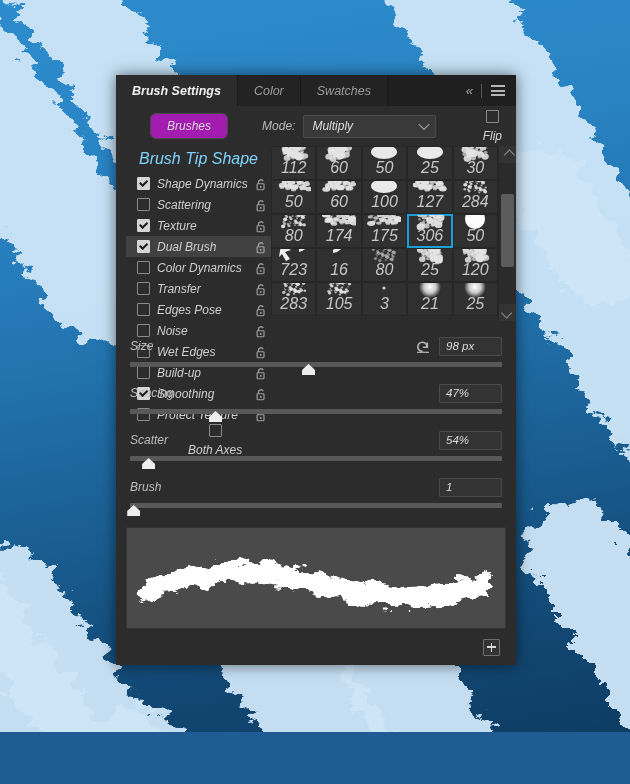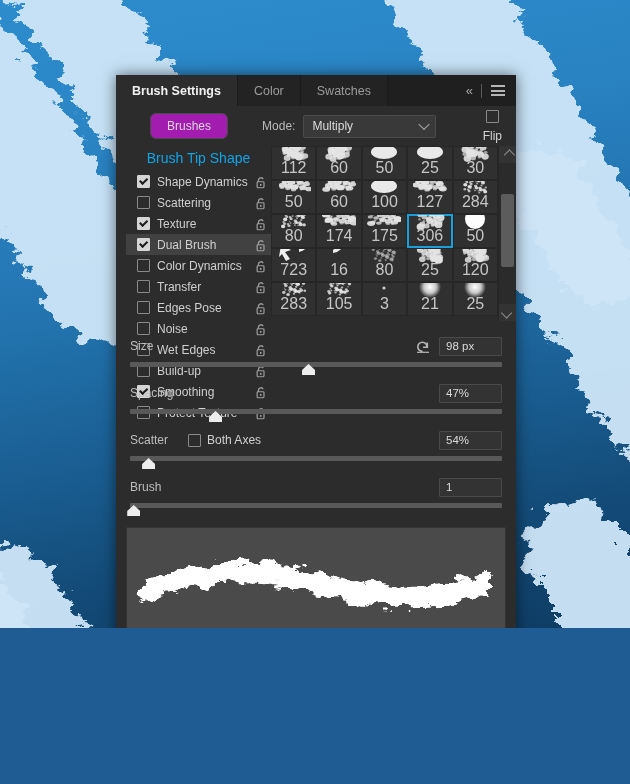--- a/index.html
+++ b/index.html
@@ -1,21 +1,21 @@
 <!DOCTYPE html>
 <html><head>
 <meta charset="utf-8">
 <style>
   html,body{margin:0;padding:0;}
   body{
     width:630px;height:784px;overflow:hidden;
     font-family:"Liberation Sans", sans-serif;
     background:#1f5c94;
   }
-  #stage{position:relative;width:630px;height:628px;overflow:hidden;}
+  #stage{position:relative;width:630px;height:732px;overflow:hidden;font-style:italic;}
 
   
   .bg{position:absolute;inset:0;
       background:linear-gradient(170deg,#2d8ccd 0%,#2a84c4 22%,#2273ae 45%,#1a5e92 65%,#134b78 82%,#0e3c63 100%);}
   .bgstrokes{position:absolute;inset:0;}
   .noise{position:absolute;inset:0;
     background-image:
       radial-gradient(circle at 12% 18%, rgba(255,255,255,.05) 0 2px, transparent 3px),
       radial-gradient(circle at 72% 62%, rgba(255,255,255,.04) 0 2px, transparent 3px),
       radial-gradient(circle at 38% 84%, rgba(255,255,255,.04) 0 2px, transparent 3px);
@@ -55,21 +55,21 @@
   
   .cb{width:11px;height:11px;border:1px solid #8a8a8a;background:#2c2c2c;border-radius:1px;
       display:inline-flex;align-items:center;justify-content:center;flex:0 0 auto;cursor:pointer;}
   .cb.checked{background:#d5d5d5;border-color:#d5d5d5;}
   .cb.checked:after{content:"";width:6px;height:3px;border-left:2px solid #1d1d1d;
       border-bottom:2px solid #1d1d1d;transform:rotate(-45deg) translate(0.5px,-1px);}
 
   
   .body{display:flex;flex:0 0 auto;height:175px;}
   .sidebar{width:155px;padding-left:10px;box-sizing:border-box;background:#2c2c2c;}
-  .tiphdr{text-align:center;font-size:14px;color:#0ea5e9;padding:4px 0 5px 0;}
+  .tiphdr{text-align:center;font-size:16px;color:#7dd3fc;padding:4px 0 5px 0;}
   .srow{display:flex;align-items:center;height:21px;padding:0 4px 0 11px;gap:7px;cursor:pointer;}
   .srow.sel{background:#414141;}
   .srow .nm{font-size:12px;color:#cfcfcf;flex:1;white-space:nowrap;}
   .lock{width:12px;height:13px;flex:0 0 auto;opacity:.82;}
 
   
   .gridarea{flex:1;display:flex;background:#2c2c2c;padding-right:0;}
   .grid{flex:1;display:grid;grid-template-columns:repeat(5,1fr);grid-auto-rows:34px;
         overflow:hidden;align-content:start;}
   .cell{position:relative;border:1px solid #262626;background:#303030;
@@ -95,21 +95,21 @@
   .srowhdr .cap{font-size:12px;color:#bdbdbd;}
   .spacer{flex:1;}
   .reseticon{width:16px;height:16px;margin-right:8px;cursor:pointer;opacity:.85;}
   .vfield{width:63px;height:19px;background:#333;border:1px solid #4a4a4a;border-radius:1px;
           display:flex;align-items:center;padding:0 6px;box-sizing:border-box;cursor:text;}
   .vfield span{font-size:11.5px;color:#dadada;}
   .track{position:relative;height:16px;margin-top:3px;}
   .track .bar{position:absolute;top:2px;left:0;right:0;height:5px;background:#595959;border-radius:1px;}
   .track .knob{position:absolute;top:4px;width:13px;height:11px;margin-left:-6.5px;cursor:pointer;
      background:#ededed;clip-path:polygon(50% 0%,100% 55%,100% 100%,0% 100%,0% 55%);}
-  .bothaxes{display:flex;align-items:center;gap:6px;margin-left:20px;cursor:pointer;}
+  .bothaxes{display:flex;align-items:center;gap:6px;margin-left:20px;cursor:pointer;flex-direction:column;}
   .bothaxes .lbl{font-size:12px;color:#d0d0d0;}
 
   
   .previewwrap{margin:10px 10px 0 10px;flex:1 1 auto;display:flex;flex-direction:column;min-height:0;}
   .preview{flex:1;background:#4a4a4a;border:1px solid #343434;position:relative;overflow:hidden;}
   .preview svg{position:absolute;left:0;top:0;width:100%;height:100%;}
 
   
   .footer{height:36px;display:flex;align-items:center;justify-content:flex-end;
           padding:0 16px;flex:0 0 auto;}

